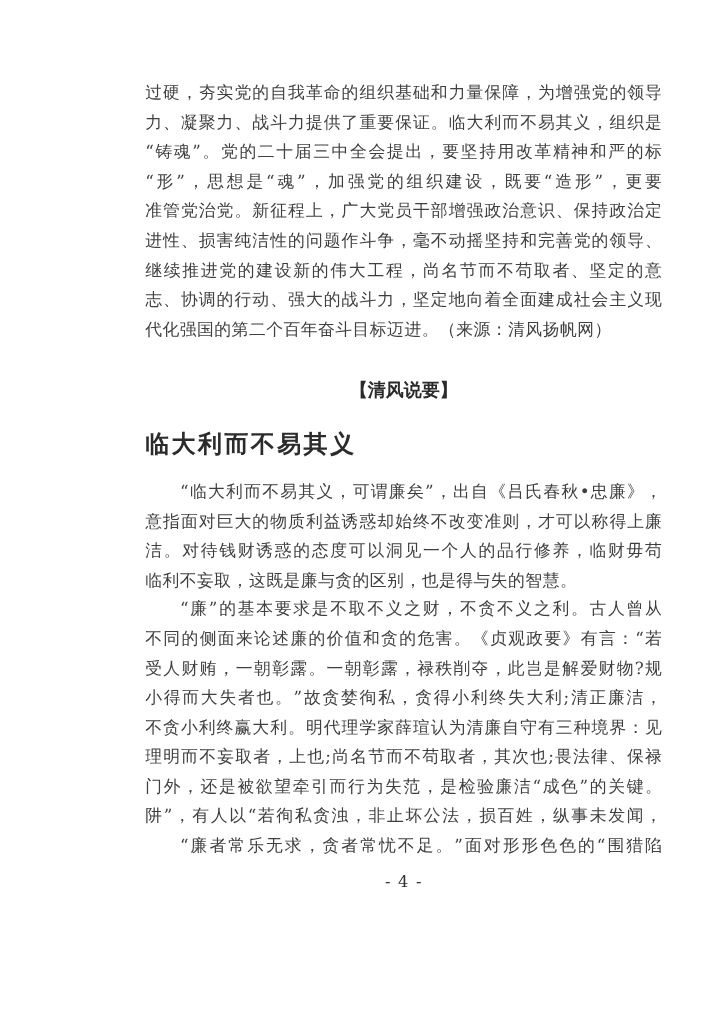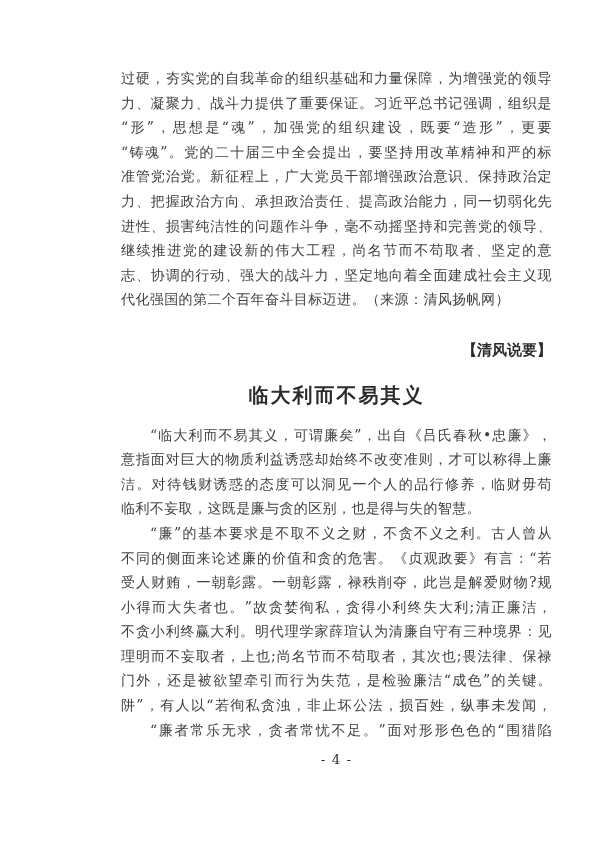--- a/index.html
+++ b/index.html
@@ -25,30 +25,29 @@
   }
   .line.short { text-align-last:left; }
   .line.indent { text-indent:29px; }
   .section-marker {
     margin-top:26px;
     font-size:15px;
     font-weight:bold;
     line-height:24.6px;
     height:24.6px;
     color:#2b2b2b;
-    text-align:right;
+    text-align:center;
   }
   .article-title {
     margin-top:17px;
     font-size:20px;
     font-weight:bold;
     line-height:30px;
     height:30px;
     color:#2b2b2b;
-    text-align:center;
     letter-spacing:2px;
   }
   .essay { margin-top:13px; }
   .page-number {
     margin-top:7px;
     font-size:13.5px;
     line-height:20px;
     height:20px;
     color:#2f2f2f;
     text-align:center;
@@ -56,25 +55,24 @@
   }
 </style>
 </head>
 <body>
 
 <div class="page">
   <div class="content">
 
     <div>
       <div class="line">过硬，夯实党的自我革命的组织基础和力量保障，为增强党的领导</div>
-      <div class="line">力、凝聚力、战斗力提供了重要保证。习近平总书记强调，组织是</div>
+      <div class="line">力、凝聚力、战斗力提供了重要保证。临大利而不易其义，组织是</div>
+      <div class="line">“铸魂”。党的二十届三中全会提出，要坚持用改革精神和严的标</div>
       <div class="line">“形”，思想是“魂”，加强党的组织建设，既要“造形”，更要</div>
-      <div class="line">“铸魂”。党的二十届三中全会提出，要坚持用改革精神和严的标</div>
       <div class="line">准管党治党。新征程上，广大党员干部增强政治意识、保持政治定</div>
-      <div class="line">力、把握政治方向、承担政治责任、提高政治能力，同一切弱化先</div>
       <div class="line">进性、损害纯洁性的问题作斗争，毫不动摇坚持和完善党的领导、</div>
       <div class="line">继续推进党的建设新的伟大工程，尚名节而不苟取者、坚定的意</div>
       <div class="line">志、协调的行动、强大的战斗力，坚定地向着全面建成社会主义现</div>
       <div class="line short">代化强国的第二个百年奋斗目标迈进。（来源：清风扬帆网）</div>
     </div>
 
     <div class="section-marker">【清风说要】</div>
 
     <div class="article-title">临大利而不易其义</div>
 

